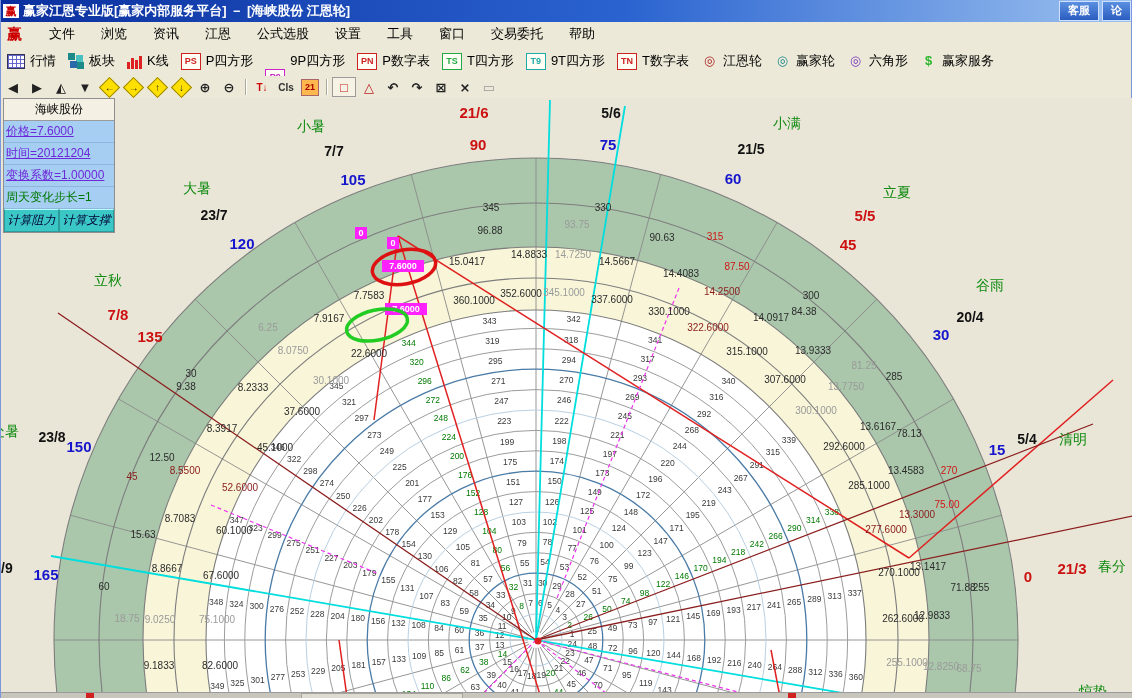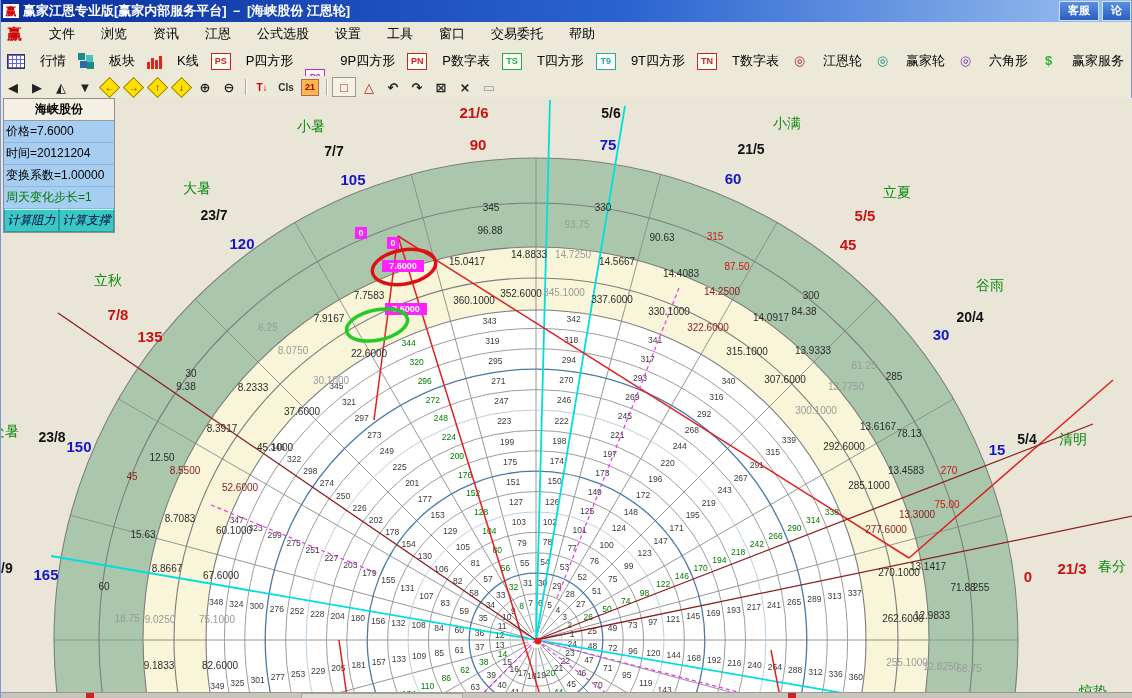--- a/index.html
+++ b/index.html
@@ -15,21 +15,21 @@
   .tbtn{background:linear-gradient(180deg,#5b8fe0,#2a5dc0);border:1px solid #cfe0ff;color:#fff;
     font-size:11px;font-weight:bold;padding:1px 8px;height:16px;line-height:14px;}
   
   #menubar{position:absolute;left:0;top:22px;width:100%;height:24px;background:#ece9d8;
     border-bottom:1px solid #aca899;display:flex;align-items:center;font-size:13px;color:#000;}
   #menu-logo{color:#c00;font-weight:bold;font-size:15px;margin:0 14px 0 6px;}
   .menu-item{padding:12px 13px;cursor:default;}
   
   #toolbar1{position:absolute;left:0;top:46px;width:100%;height:30px;background:#ece9d8;
     border-bottom:1px solid #aca899;display:flex;align-items:center;font-size:13px;}
-  .tb1-item{display:flex;align-items:center;gap:15px;padding:2px 5px;border:1px solid transparent;justify-content:space-between;}
+  .tb1-item{display:flex;align-items:center;gap:5px;padding:2px 5px;border:1px solid transparent;justify-content:space-between;}
   .lbox{display:inline-block;width:18px;height:15px;border:1px solid;font-size:9px;font-weight:bold;
     text-align:center;line-height:15px;background:#fffef4;}
   .icon16{display:inline-block;width:17px;height:16px;text-align:center;line-height:16px;font-size:13px;}
   .grid-ic{background:#fff;border:1px solid #335;color:#228;
     background-image:linear-gradient(#66c 1px,transparent 1px),linear-gradient(90deg,#66c 1px,transparent 1px);
     background-size:4px 4px;width:16px;height:13px;}
   .blocks-ic{position:relative;width:16px;height:16px;}
   .blocks-ic i{position:absolute;width:7px;height:7px;}
   .candles-ic{display:inline-flex;align-items:flex-end;gap:1px;height:15px;}
   .candles-ic i{width:3px;background:#d22;}
@@ -41,23 +41,23 @@
   .tb2-item.active{background:#f6f3e4;border:1px solid #9a9a9a;}
   .tb2-sep{width:1px;height:16px;background:#aca899;margin:0 4px;box-shadow:1px 0 0 #fff;}
   .diamond{width:13px;height:13px;background:#ffe000;border:1px solid #998300;transform:rotate(45deg);
     display:flex;align-items:center;justify-content:center;}
   .diamond span{transform:rotate(-45deg);font-size:10px;color:#222;font-weight:bold;}
   .cal-ic{width:16px;height:15px;background:#ffb84d;border:1px solid #a66;color:#a00;font-size:9px;
     font-weight:bold;text-align:center;line-height:15px;}
   
   #panel{position:absolute;left:2px;top:98px;width:110px;border:1px solid #8f8f8f;background:#ece9d8;
     font-size:12px;z-index:5;}
-  #panel-title{background:#f4f1e4;color:#000;text-align:center;padding:2px 0;border-bottom:1px solid #9a9a9a;font-weight:bold;}
+  #panel-title{background:#f4f1e4;color:#000;text-align:center;padding:2px 0;border-bottom:1px solid #9a9a9a;}
   .panel-row{background:#a6cef2;border-bottom:1px solid #8fb6dd;padding:2px 2px;white-space:nowrap;overflow:hidden;}
-  .panel-row.red{color:#000000;}
+  .panel-row.red{color:#6d28d9;text-decoration:underline;}
   .panel-row.green{color:#007800;}
   #panel-buttons{display:flex;font-style:italic;}
   .panel-btn{flex:1;background:#3cc7c7;border:1px solid #2a9a9a;border-top-color:#bff;color:#003;
     text-align:center;padding:2px 0;font-size:12px;}
   
   #wheel-wrap{position:absolute;left:0;top:98px;width:1132px;height:594px;background:#e9e6d8;}
   
   #statusbar{position:absolute;left:0;top:692px;width:1132px;height:6px;background:#c8c5bc;border-top:1px solid #9a9a9a;}
   #status-thumb{position:absolute;left:300px;top:0;width:160px;height:5px;background:#dedbd2;border:1px solid #a8a59c;}
   .status-tick{position:absolute;top:0;width:8px;height:5px;background:#d02020;}

